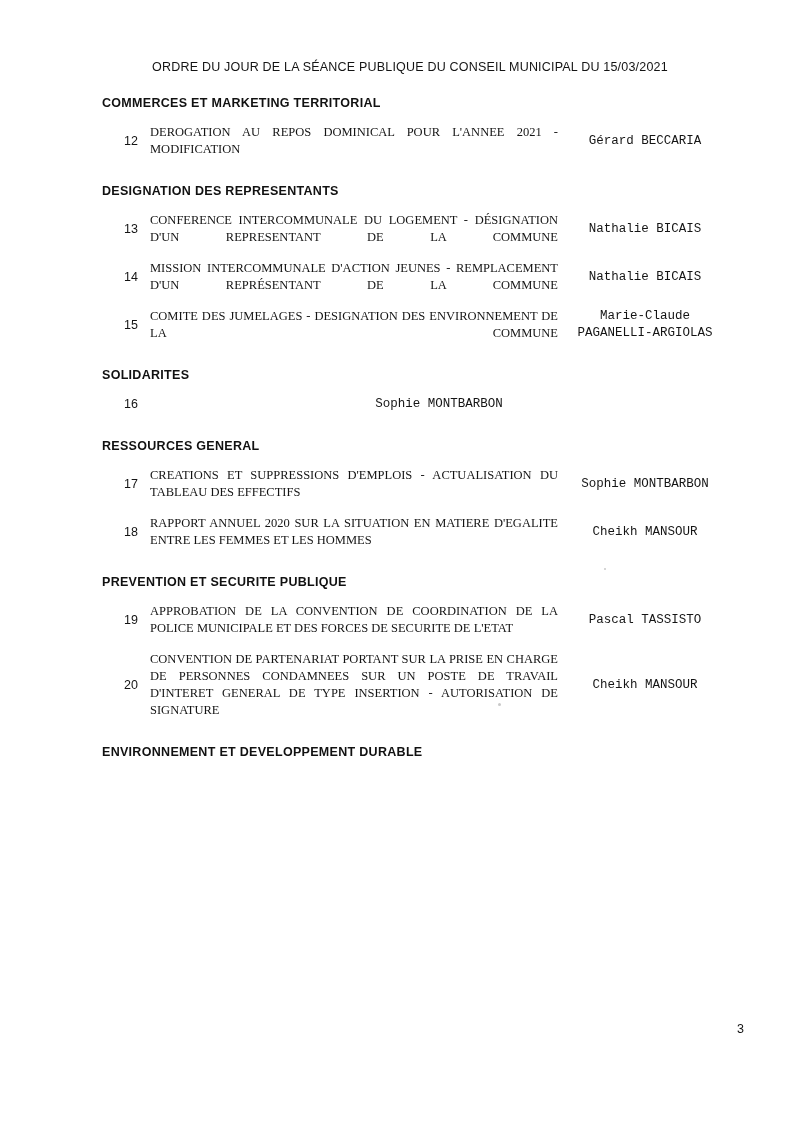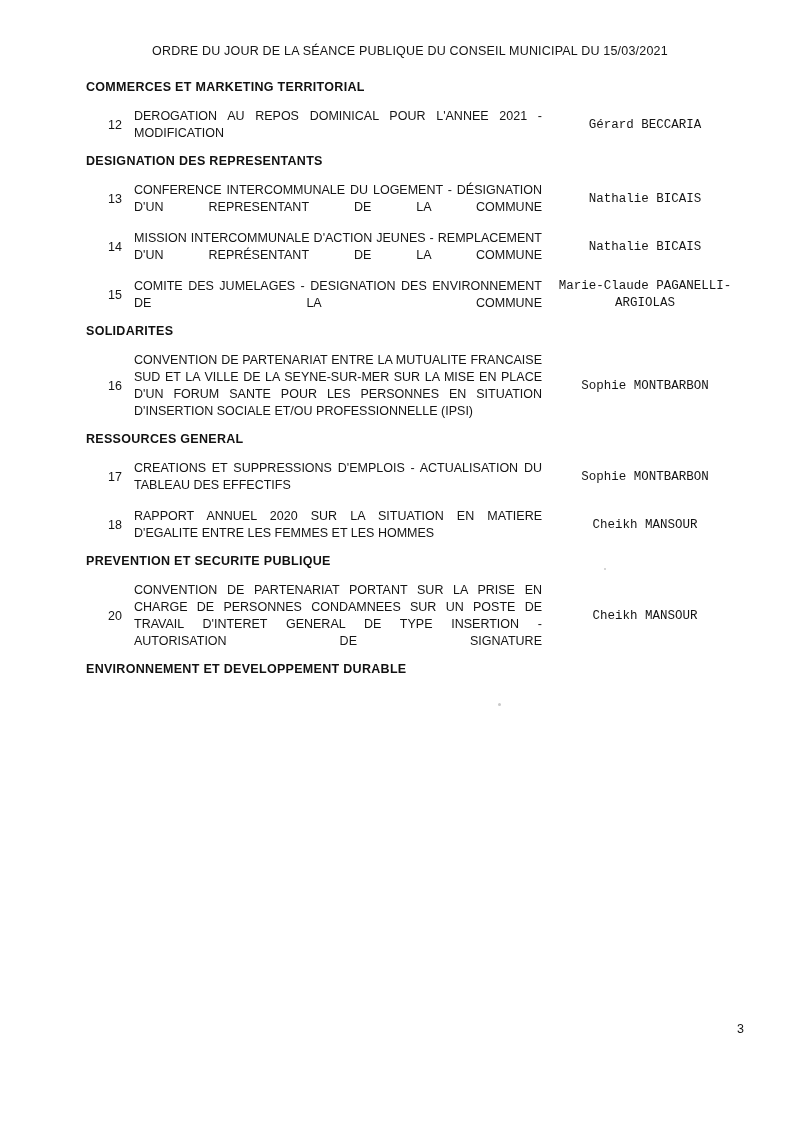--- a/index.html
+++ b/index.html
@@ -12,42 +12,42 @@
     height: 1132px;
     font-family: "Liberation Sans", sans-serif;
     color: #1a1a1a;
     position: relative;
     overflow: hidden;
   }
   .page {
     position: relative;
     width: 800px;
     height: 1132px;
-    padding: 0;
+    padding: 16px;
     box-sizing: border-box;
   }
   .doc-header {
     text-align: center;
     font-size: 12.5px;
     letter-spacing: 0.2px;
     padding-top: 44px;
     padding-left: 40px;
     padding-right: 20px;
     color: #141414;
   }
   .content {
     margin-top: 22px;
     padding-left: 86px;
     padding-right: 62px;
   }
   .section-title {
     font-size: 12.5px;
     font-weight: bold;
     letter-spacing: 0.3px;
-    margin-top: 12px;
+    margin-top: 26px;
     margin-bottom: 8px;
     color: #111111;
   }
   .section-title.first {
     margin-top: 8px;
   }
   .item {
     display: flex;
     align-items: center;
     margin-top: 14px;
@@ -66,20 +66,21 @@
     flex: 0 0 412px;
     width: 412px;
     font-size: 12.5px;
     line-height: 17px;
     text-align: justify;
     text-align-last: left;
     color: #141414;
     padding-right: 4px;
     box-sizing: border-box;
     hyphens: none;
+    font-family: Liberation Serif, serif;
   }
   .item-title.justify-all {
     text-align-last: justify;
   }
   .item-person {
     flex: 1 1 auto;
     font-size: 12.5px;
     line-height: 17px;
     text-align: center;
     color: #141414;
@@ -129,38 +130,42 @@
     </div>
     <div class="item">
       <div class="item-num">15</div>
       <div class="item-title justify-all">COMITE DES JUMELAGES - DESIGNATION DES ENVIRONNEMENT DE LA COMMUNE</div>
       <div class="item-person">Marie-Claude PAGANELLI-ARGIOLAS</div>
     </div>
 
     <div class="section-title">SOLIDARITES</div>
     <div class="item">
       <div class="item-num">16</div>
-      <div class="item-title">CONVENTION DE PARTENARIAT ENTRE LA MUTUALITE FRANCAISE SUD ET LA VILLE DE LA SEYNE-SUR-MER SUR LA MISE EN PLACE D'UN FORUM SANTE POUR LES PERSONNES EN SITUATION D'INSERTION SOCIALE ET/OU PROFESSIONNELLE (IPSI)</div>
       <div class="item-person">Sophie MONTBARBON</div>
     </div>
 
     <div class="section-title">RESSOURCES GENERAL</div>
     <div class="item">
       <div class="item-num">17</div>
       <div class="item-title">CREATIONS ET SUPPRESSIONS D'EMPLOIS - ACTUALISATION DU TABLEAU DES EFFECTIFS</div>
       <div class="item-person">Sophie MONTBARBON</div>
     </div>
     <div class="item">
       <div class="item-num">18</div>
       <div class="item-title">RAPPORT ANNUEL 2020 SUR LA SITUATION EN MATIERE D'EGALITE ENTRE LES FEMMES ET LES HOMMES</div>
       <div class="item-person">Cheikh MANSOUR</div>
     </div>
 
     <div class="section-title">PREVENTION ET SECURITE PUBLIQUE</div>
     <div class="item">
+      <div class="item-num">19</div>
+      <div class="item-title">APPROBATION DE LA CONVENTION DE COORDINATION DE LA POLICE MUNICIPALE ET DES FORCES DE SECURITE DE L'ETAT</div>
+      <div class="item-person">Pascal TASSISTO</div>
+    </div>
+    <div class="item">
       <div class="item-num">20</div>
       <div class="item-title justify-all">CONVENTION DE PARTENARIAT PORTANT SUR LA PRISE EN CHARGE DE PERSONNES CONDAMNEES SUR UN POSTE DE TRAVAIL D'INTERET GENERAL DE TYPE INSERTION - AUTORISATION DE SIGNATURE</div>
       <div class="item-person">Cheikh MANSOUR</div>
     </div>
 
     <div class="section-title">ENVIRONNEMENT ET DEVELOPPEMENT DURABLE</div>
 
   </div>
 
   <div class="page-number">3</div>

